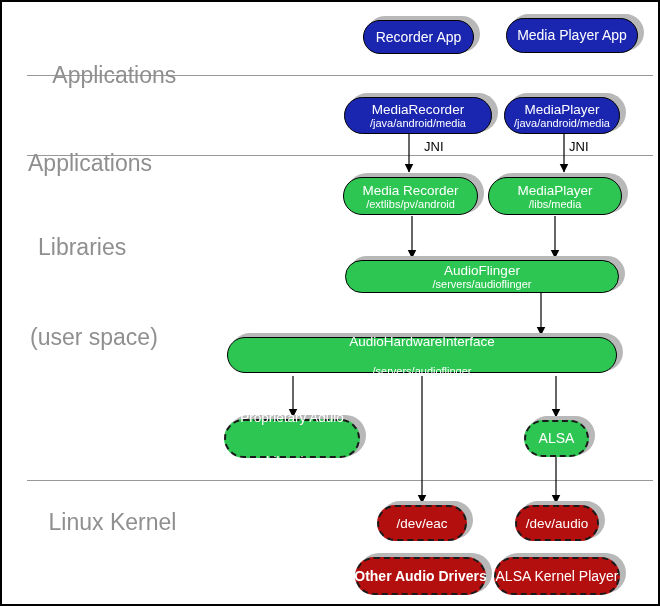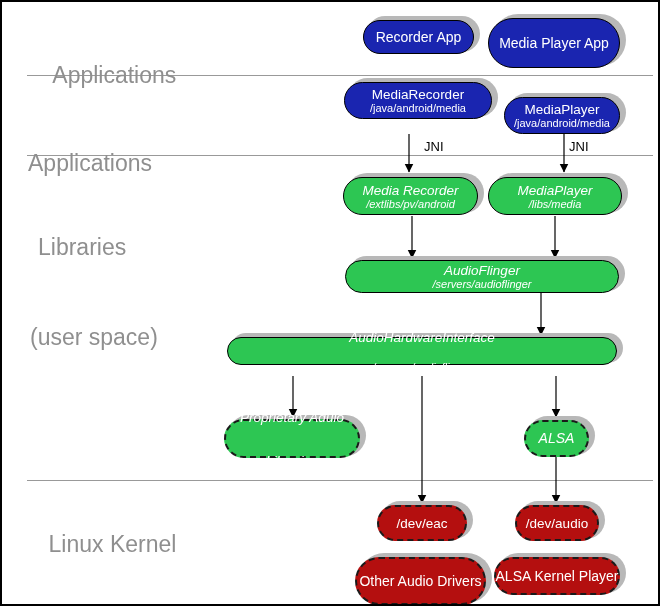--- a/index.html
+++ b/index.html
@@ -32,50 +32,50 @@
     position:absolute;box-sizing:border-box;
     display:flex;flex-direction:column;align-items:center;justify-content:center;
     color:#fff;text-align:center;
     border:1.5px solid #000;border-radius:100px;
     box-shadow:5px -3px 0 1px var(--shadow-gray);
   }
   .pill .ttl{font-size:13.5px;line-height:15px;white-space:nowrap;}
   .pill .ttl.big{font-size:14px;}
   .pill .sub{font-size:11px;line-height:12px;white-space:nowrap;}
   .blue{background:var(--app-blue);}
-  .green{background:var(--lib-green);font-style:italic;}
+  .green{background:var(--lib-green);}
   .red{background:var(--kernel-red);}
   .dashed{border:2px dashed #1a1a1a;gap:28px;}
   .edge-label{
     position:absolute;color:#000;font-size:13px;font-weight:normal;
   }
   svg.edges{position:absolute;left:0;top:0;pointer-events:none;}
 
   
   .n-recorder-app        {left:361px;top:18px; width:111px;height:34px;}
-  .n-media-player-app    {left:486px;top:16px; width:132px;height:50px;}
-  .n-media-recorder-fw   {left:342px;top:80px; width:148px;height:37px;}
+  .n-media-player-app    {left:504px;top:16px; width:132px;height:35px;}
+  .n-media-recorder-fw   {left:342px;top:95px; width:148px;height:37px;}
   .n-media-player-fw     {left:502px;top:95px; width:116px;height:37px;}
   .n-media-recorder-lib  {left:341px;top:175px;width:135px;height:38px;}
   .n-media-player-lib    {left:486px;top:175px;width:134px;height:38px;}
   .n-audio-flinger       {left:343px;top:258px;width:274px;height:33px;}
-  .n-ahi                 {left:225px;top:335px;width:390px;height:28px;gap:16px;}
+  .n-ahi                 {left:225px;top:335px;width:390px;height:36px;gap:16px;}
   .n-proprietary         {left:222px;top:417px;width:136px;height:39px;}
   .n-alsa                {left:522px;top:418px;width:65px; height:37px;}
   .n-dev-eac             {left:375px;top:503px;width:90px; height:36px;}
   .n-dev-audio           {left:513px;top:503px;width:84px; height:36px;}
-  .n-other-audio-drivers {left:353px;top:555px;width:131px;height:48px;}
+  .n-other-audio-drivers {left:353px;top:555px;width:131px;height:38px;font-weight:bold;}
   .n-alsa-kernel-driver  {left:492px;top:555px;width:126px;height:38px;}
 
   .l-applications{left:26px;top:28px;}
   .l-framework{left:26px;top:86px;}
   .l-framework .ln2{padding-left:7px;}
   .l-libraries{left:36px;top:170px;}
   .l-libraries .ln2{margin-left:-8px;}
-  .l-kernel{left:21px;top:497px;}
+  .l-kernel{left:21px;top:475px;}
 
   .jni-left{left:422px;top:137px;}
   .jni-right{left:567px;top:137px;}
 </style>
 </head>
 <body>
 
 <div class="canvas">
 
   <div class="divider" style="top:73px"></div>

